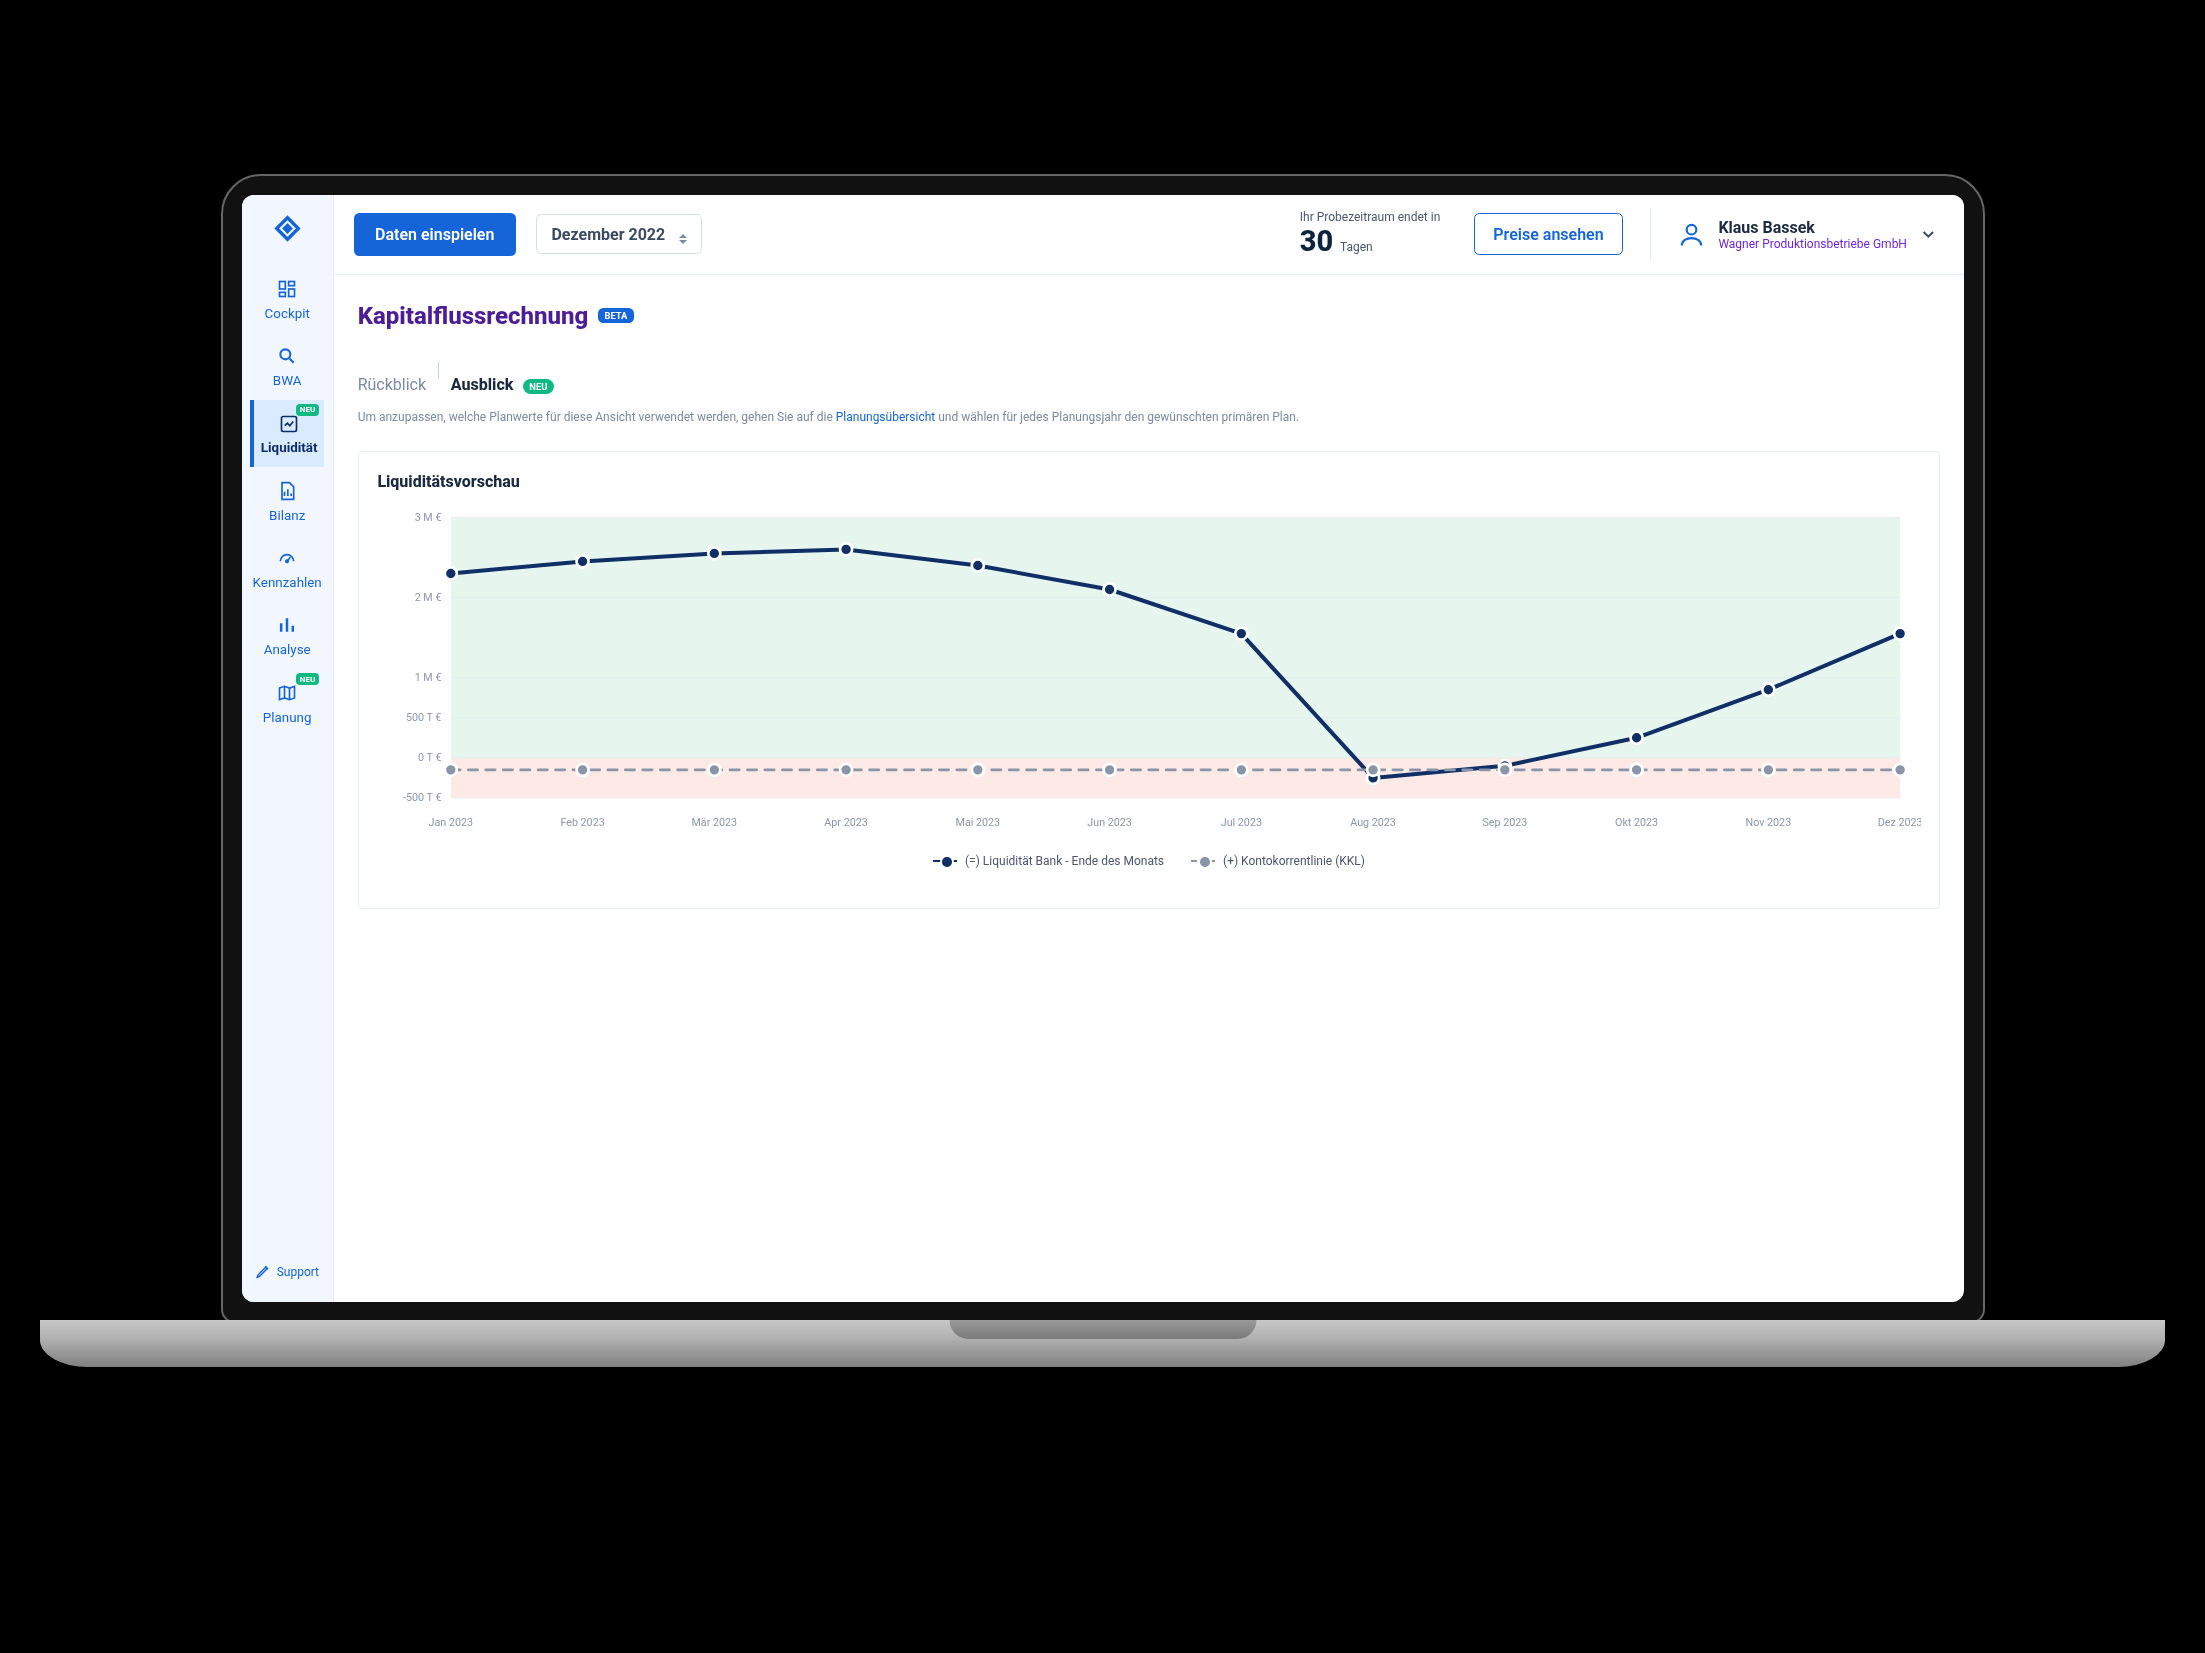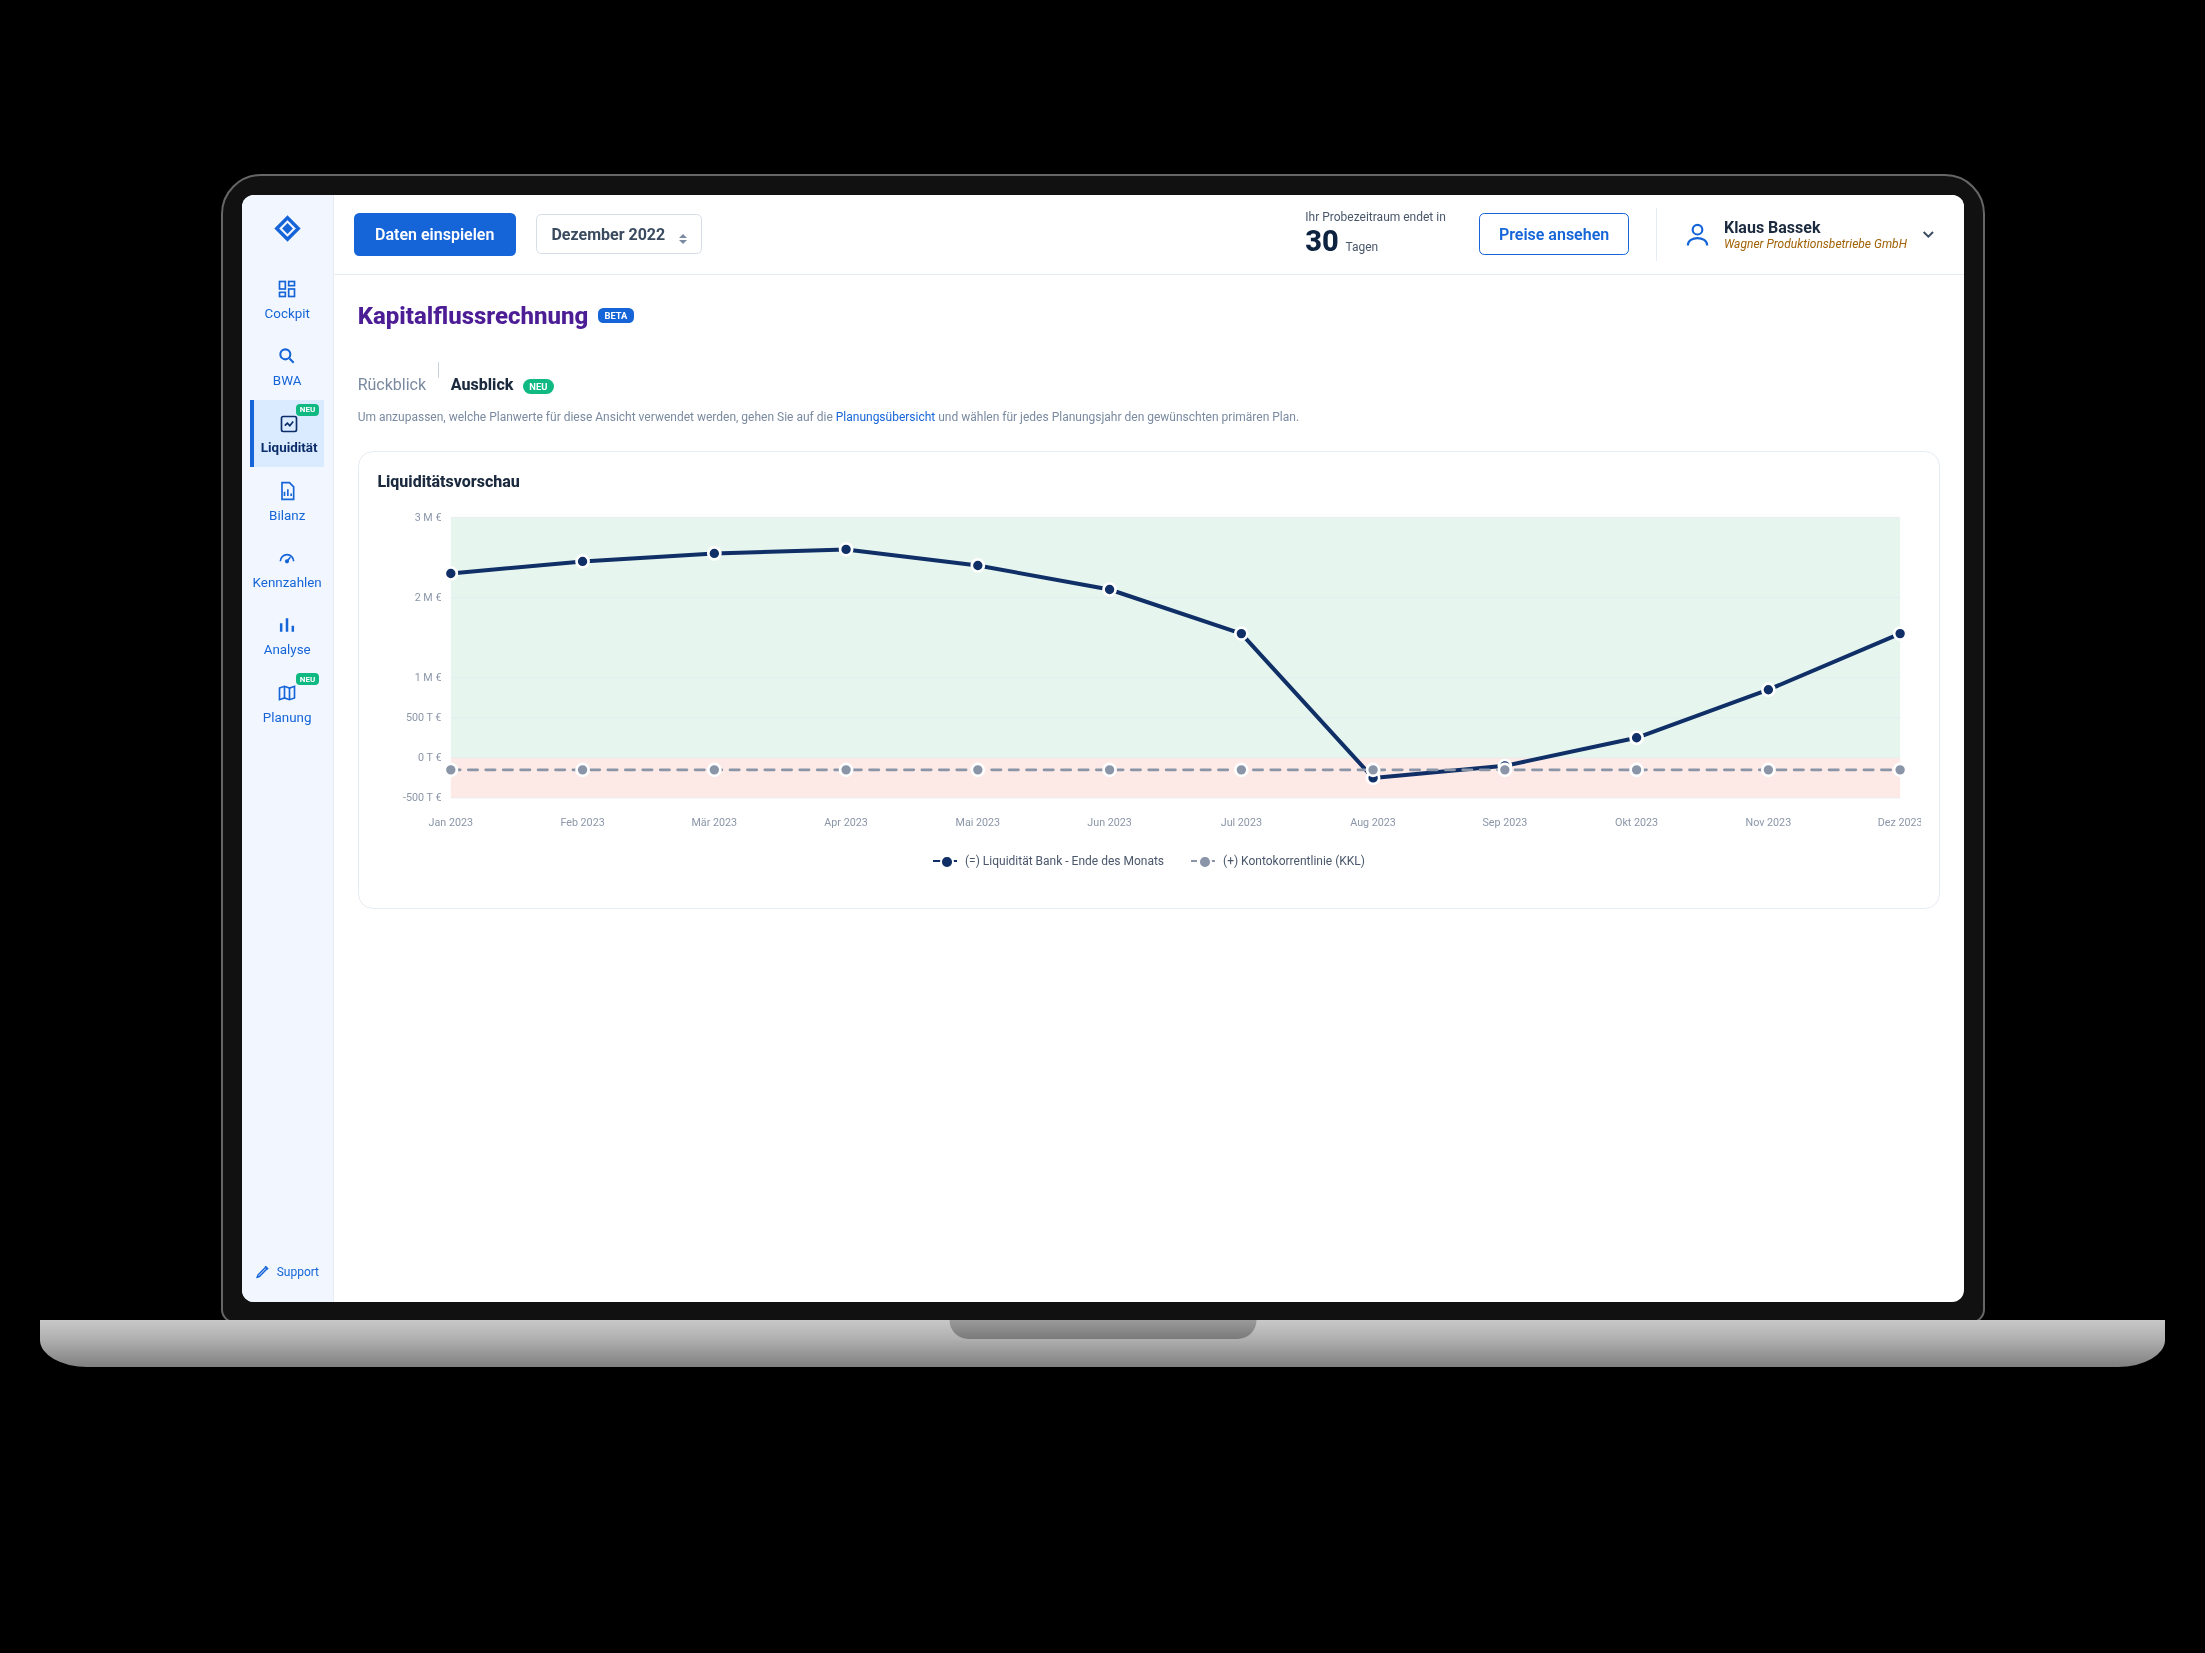--- a/index.html
+++ b/index.html
@@ -117,40 +117,40 @@
     background:#fff; color:#1565d8;
     border: 1.3px solid #1565d8; border-radius: 5.3px;
     padding: 10.7px 18.7px;
     font-size: 16px; font-weight:600;
     cursor:pointer;
   }
   .vdiv { width:0.7px; height: 53px; background:#e6ecf3; margin: 0 6.7px; }
   .userblock { display:flex; align-items:center; gap:12px; cursor:pointer; padding-right: 6.7px; }
   .avatar { width:29px; height:29px; }
   .userblock .name { font-size:16px; font-weight:700; color:#1b2a3e; }
-  .userblock .sub { font-size:12px; color:#a16207;font-style:italic; }
+  .userblock .sub { font-size:12px; color:#6d28d9; }
   .chev { width:18.7px; height:18.7px; }
 
   
   .content { flex:1; overflow:auto; padding: 27px 24px; }
   .page-head { display:flex; align-items:center; gap:9.4px; margin-bottom: 16px; }
   .page-title { font-size: 24px; font-weight:800; color:#4c1d95; }
   .beta { background:#1565d8; color:#fff; font-size:9.4px; font-weight:700; padding:2px 6.7px; border-radius:5.3px; }
 
   .tabs { display:flex; align-items:center; gap: 12px; font-size: 16px; margin-bottom: 16px; }
   .tab { color:#7a8aa0; cursor:pointer;margin-top:29px; }
   .tab-sep { width:0.7px; height:16px; background:#c9d2de; }
   .tab.active { color:#1b2a3e; font-weight:800; }
   .neu { background:#10b981; color:#fff; font-size:9.4px; font-weight:700; padding:2px 6.7px; border-radius:668px; margin-left:5.3px; }
 
   .hint { font-size:12px; color:#7a8aa0; margin-bottom: 27px; }
   .hint a { color:#1565d8; text-decoration:none; }
 
   .card {
-    background:#fff; border:1.3px solid #e6ecf3; border-radius:15px;
+    background:#fff; border:1.3px solid #e6ecf3; border-radius:4px;
     padding: 20px 18.7px 40px;
   }
   .card-title { font-size:16px; font-weight:800; color:#1b2a3e; margin-bottom: 13.4px; }
 
   .chart-area { position:relative; width:100%; height: 334px; }
   .chart-area svg { width:100%; height:100%; display:block; }
 
   .legend { display:flex; justify-content:center; align-items:center; gap:27px; margin-top: 16px; font-size:12px; color:#4a576b; }
   .legend .item { display:flex; align-items:center; gap:8px; }
   .legend .swatch-line { width:24px; height:0; border-top:2.7px solid #0f2f66; position:relative; }

